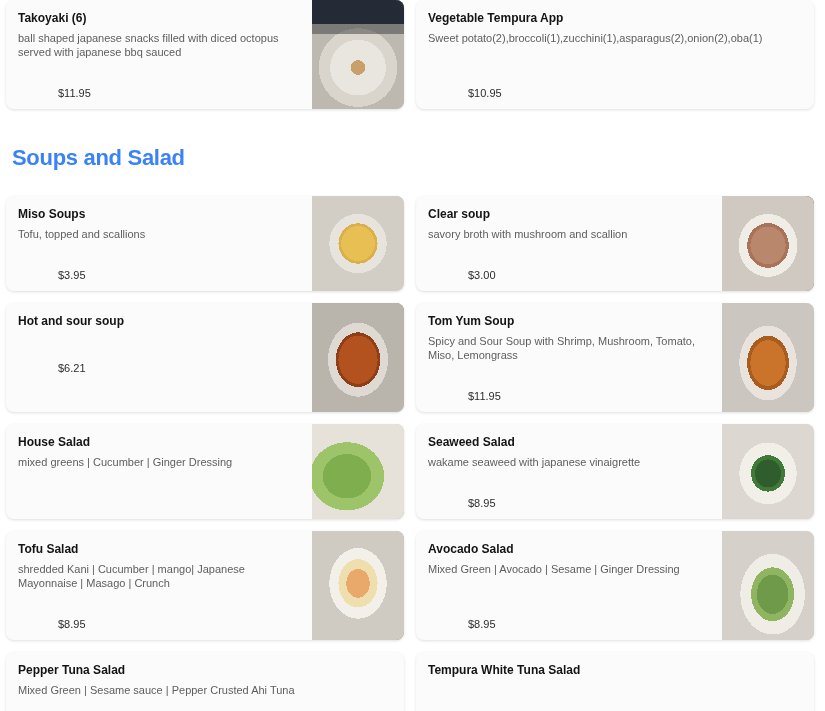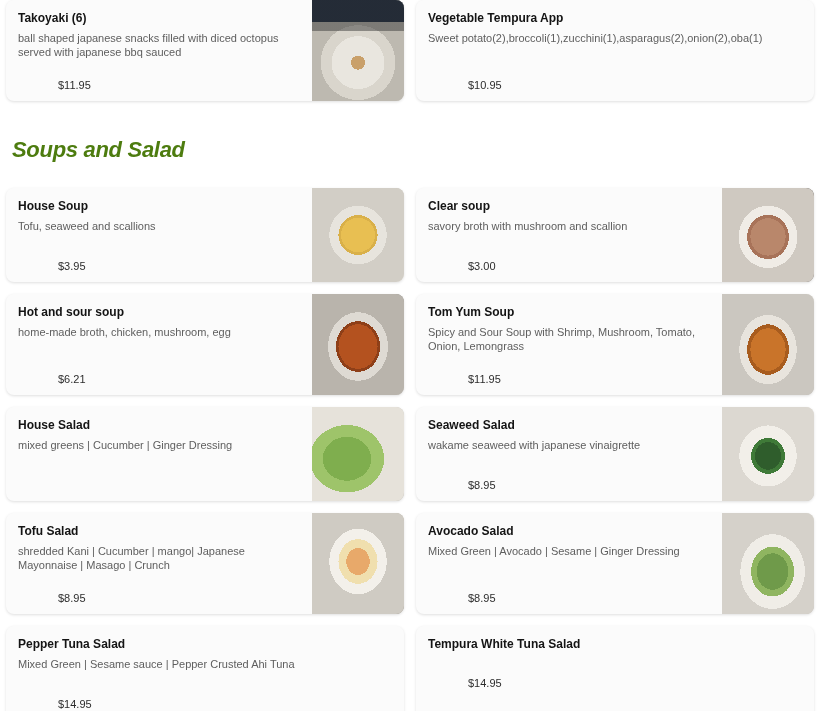--- a/index.html
+++ b/index.html
@@ -18,26 +18,25 @@
     position: relative;
     width: 825px;
     height: 711px;
     box-sizing: border-box;
     padding: 0 6px;
   }
   .section-heading {
     font-size: 22px;
     font-weight: bold;
     letter-spacing: -0.3px;
-    color: #4d7c0f;
+    color: #3b82f6;
     margin: 0;
     padding: 0 6px;
     height: 26px;
     line-height: 26px;
-    font-style: italic;
   }
   .grid {
     display: flex;
     flex-wrap: wrap;
     gap: 12px 12px;
   }
   .card {
     position: relative;
     width: 398px;
     box-sizing: border-box;
@@ -67,21 +66,21 @@
   }
   .item-desc {
     font-size: 11px;
     color: #5e5e5e;
     line-height: 14px;
     flex: 1 1 auto;
   }
   .item-price {
     font-size: 11px;
     color: #2c2c2c;
-    margin-top: 20px;
+    margin-top: 28px;
     padding-left: 40px;
   }
   .thumb {
     width: 92px;
     flex: 0 0 92px;
     background-size: cover;
     background-position: center;
     align-self: stretch;
   }
   
@@ -165,49 +164,48 @@
   </div>
 
   <div style="height:36px"></div>
   <h2 class="section-heading">Soups and Salad</h2>
   <div style="height:25px"></div>
 
   <div class="grid">
 
     <div class="card has-image">
       <div class="card-body">
-        <div class="item-name">House Soup</div>
-        <div class="item-desc">Tofu, seaweed and scallions</div>
+        <div class="item-name">Miso Soups</div>
+        <div class="item-desc">Tofu, topped and scallions</div>
         <div class="item-price">$3.95</div>
       </div>
       <div class="thumb ph-miso"></div>
     </div>
 
     <div class="card has-image">
       <div class="card-body">
         <div class="item-name">Clear soup</div>
         <div class="item-desc">savory broth with mushroom and scallion</div>
         <div class="item-price">$3.00</div>
       </div>
       <div class="thumb ph-clear"></div>
     </div>
 
     <div class="card has-image">
       <div class="card-body">
         <div class="item-name">Hot and sour soup</div>
-        <div class="item-desc">home-made broth, chicken, mushroom, egg</div>
         <div class="item-price">$6.21</div>
       </div>
       <div class="thumb ph-hotsour"></div>
     </div>
 
     <div class="card has-image">
       <div class="card-body">
         <div class="item-name">Tom Yum Soup</div>
-        <div class="item-desc">Spicy and Sour Soup with Shrimp, Mushroom, Tomato, Onion, Lemongrass</div>
+        <div class="item-desc">Spicy and Sour Soup with Shrimp, Mushroom, Tomato, Miso, Lemongrass</div>
         <div class="item-price">$11.95</div>
       </div>
       <div class="thumb ph-tomyum"></div>
     </div>
 
     <div class="card has-image">
       <div class="card-body">
         <div class="item-name">House Salad</div>
         <div class="item-desc">mixed greens | Cucumber | Ginger Dressing</div>
       </div>

